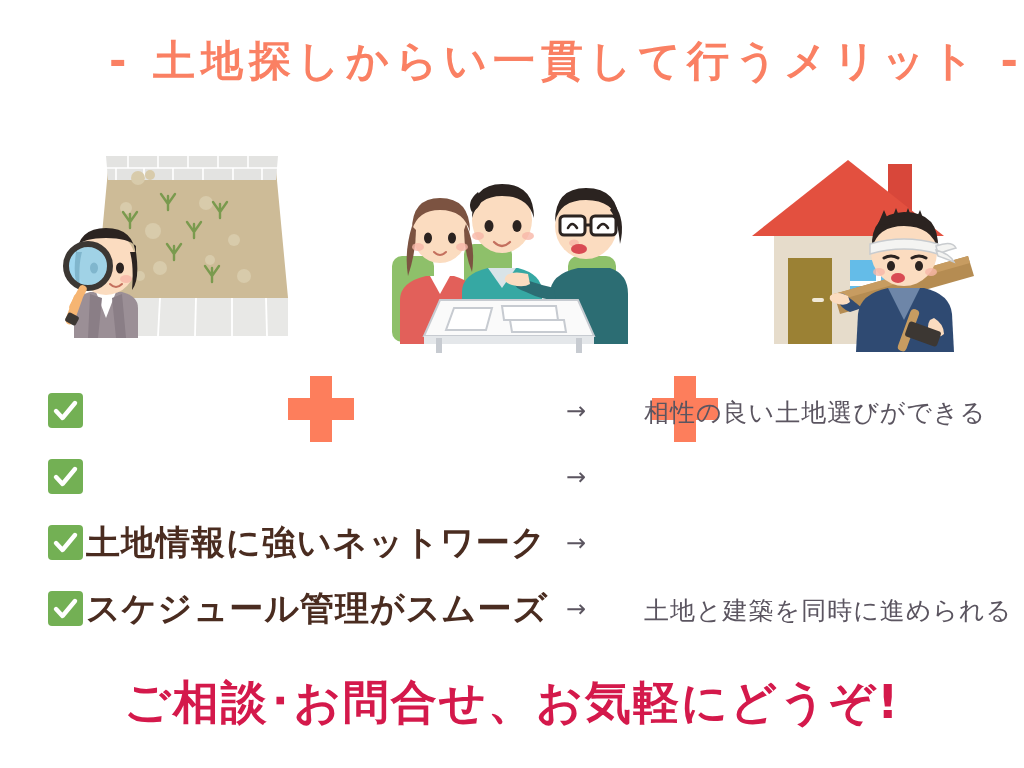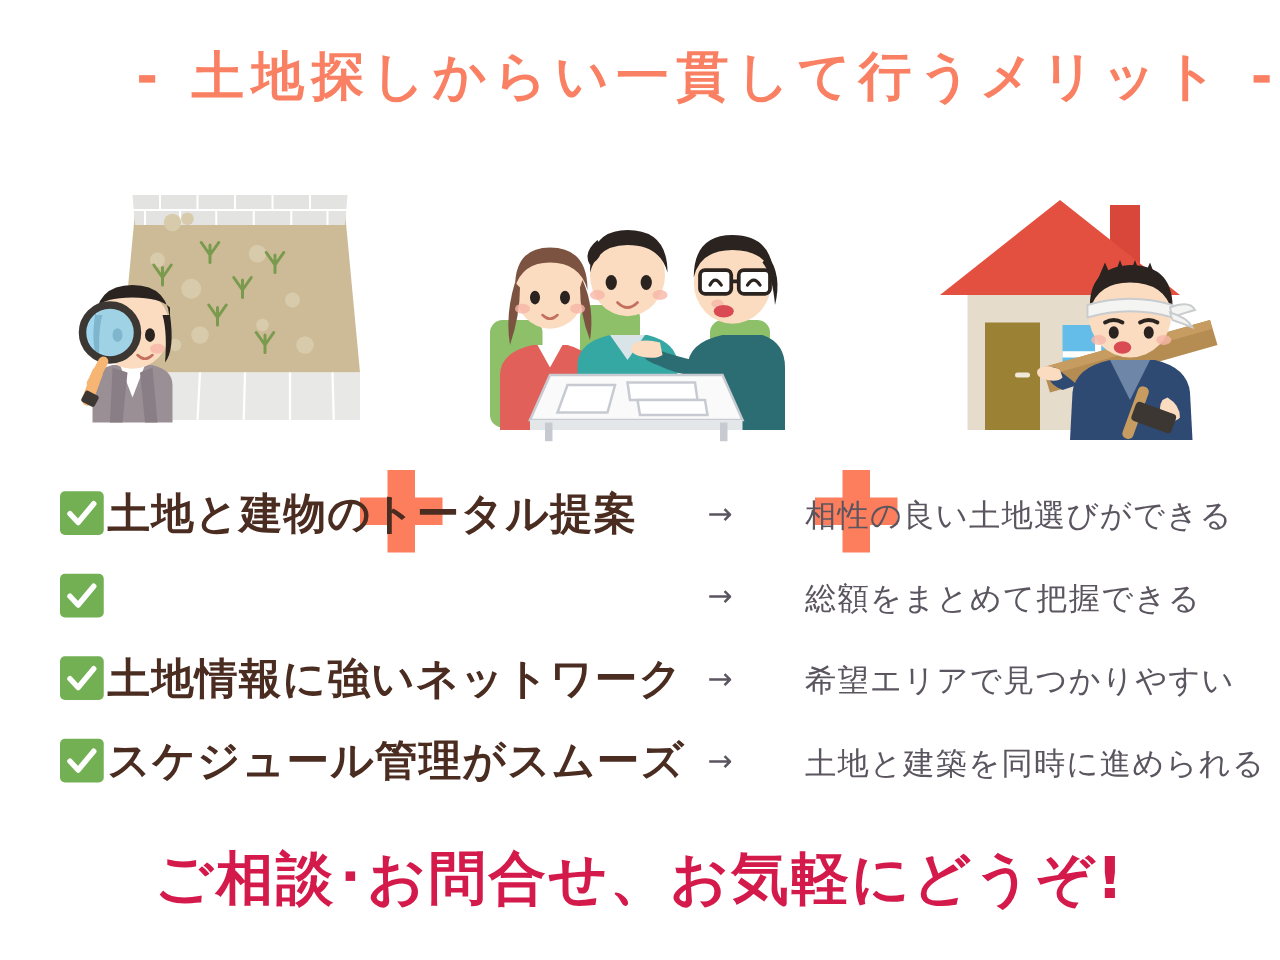--- a/index.html
+++ b/index.html
@@ -346,44 +346,41 @@
 </div>
 
 <div class="check-list">
 
   <div class="check-row">
     <span class="chk">
       <svg width="35" height="35" viewBox="0 0 35 35">
           <path d="M8 18 L14.5 25 L27 10" stroke="#FFFFFF" stroke-width="4.4" fill="none" stroke-linecap="round" stroke-linejoin="round"></path>
         </svg>
     </span>
-    <span class="row-left">土地と建物のトータル提案</span>
     <span class="row-arrow">→</span>
     <span class="row-right">相性の良い土地選びができる</span>
   </div>
 
   <div class="check-row">
     <span class="chk">
       <svg width="35" height="35" viewBox="0 0 35 35">
           <path d="M8 18 L14.5 25 L27 10" stroke="#FFFFFF" stroke-width="4.4" fill="none" stroke-linecap="round" stroke-linejoin="round"></path>
         </svg>
     </span>
     <span class="row-arrow">→</span>
-    <span class="row-right">総額をまとめて把握できる</span>
   </div>
 
   <div class="check-row">
     <span class="chk">
       <svg width="35" height="35" viewBox="0 0 35 35">
           <path d="M8 18 L14.5 25 L27 10" stroke="#FFFFFF" stroke-width="4.4" fill="none" stroke-linecap="round" stroke-linejoin="round"></path>
         </svg>
     </span>
     <span class="row-left">土地情報に強いネットワーク</span>
     <span class="row-arrow">→</span>
-    <span class="row-right">希望エリアで見つかりやすい</span>
   </div>
 
   <div class="check-row">
     <span class="chk">
       <svg width="35" height="35" viewBox="0 0 35 35">
           <path d="M8 18 L14.5 25 L27 10" stroke="#FFFFFF" stroke-width="4.4" fill="none" stroke-linecap="round" stroke-linejoin="round"></path>
         </svg>
     </span>
     <span class="row-left">スケジュール管理がスムーズ</span>
     <span class="row-arrow">→</span>

